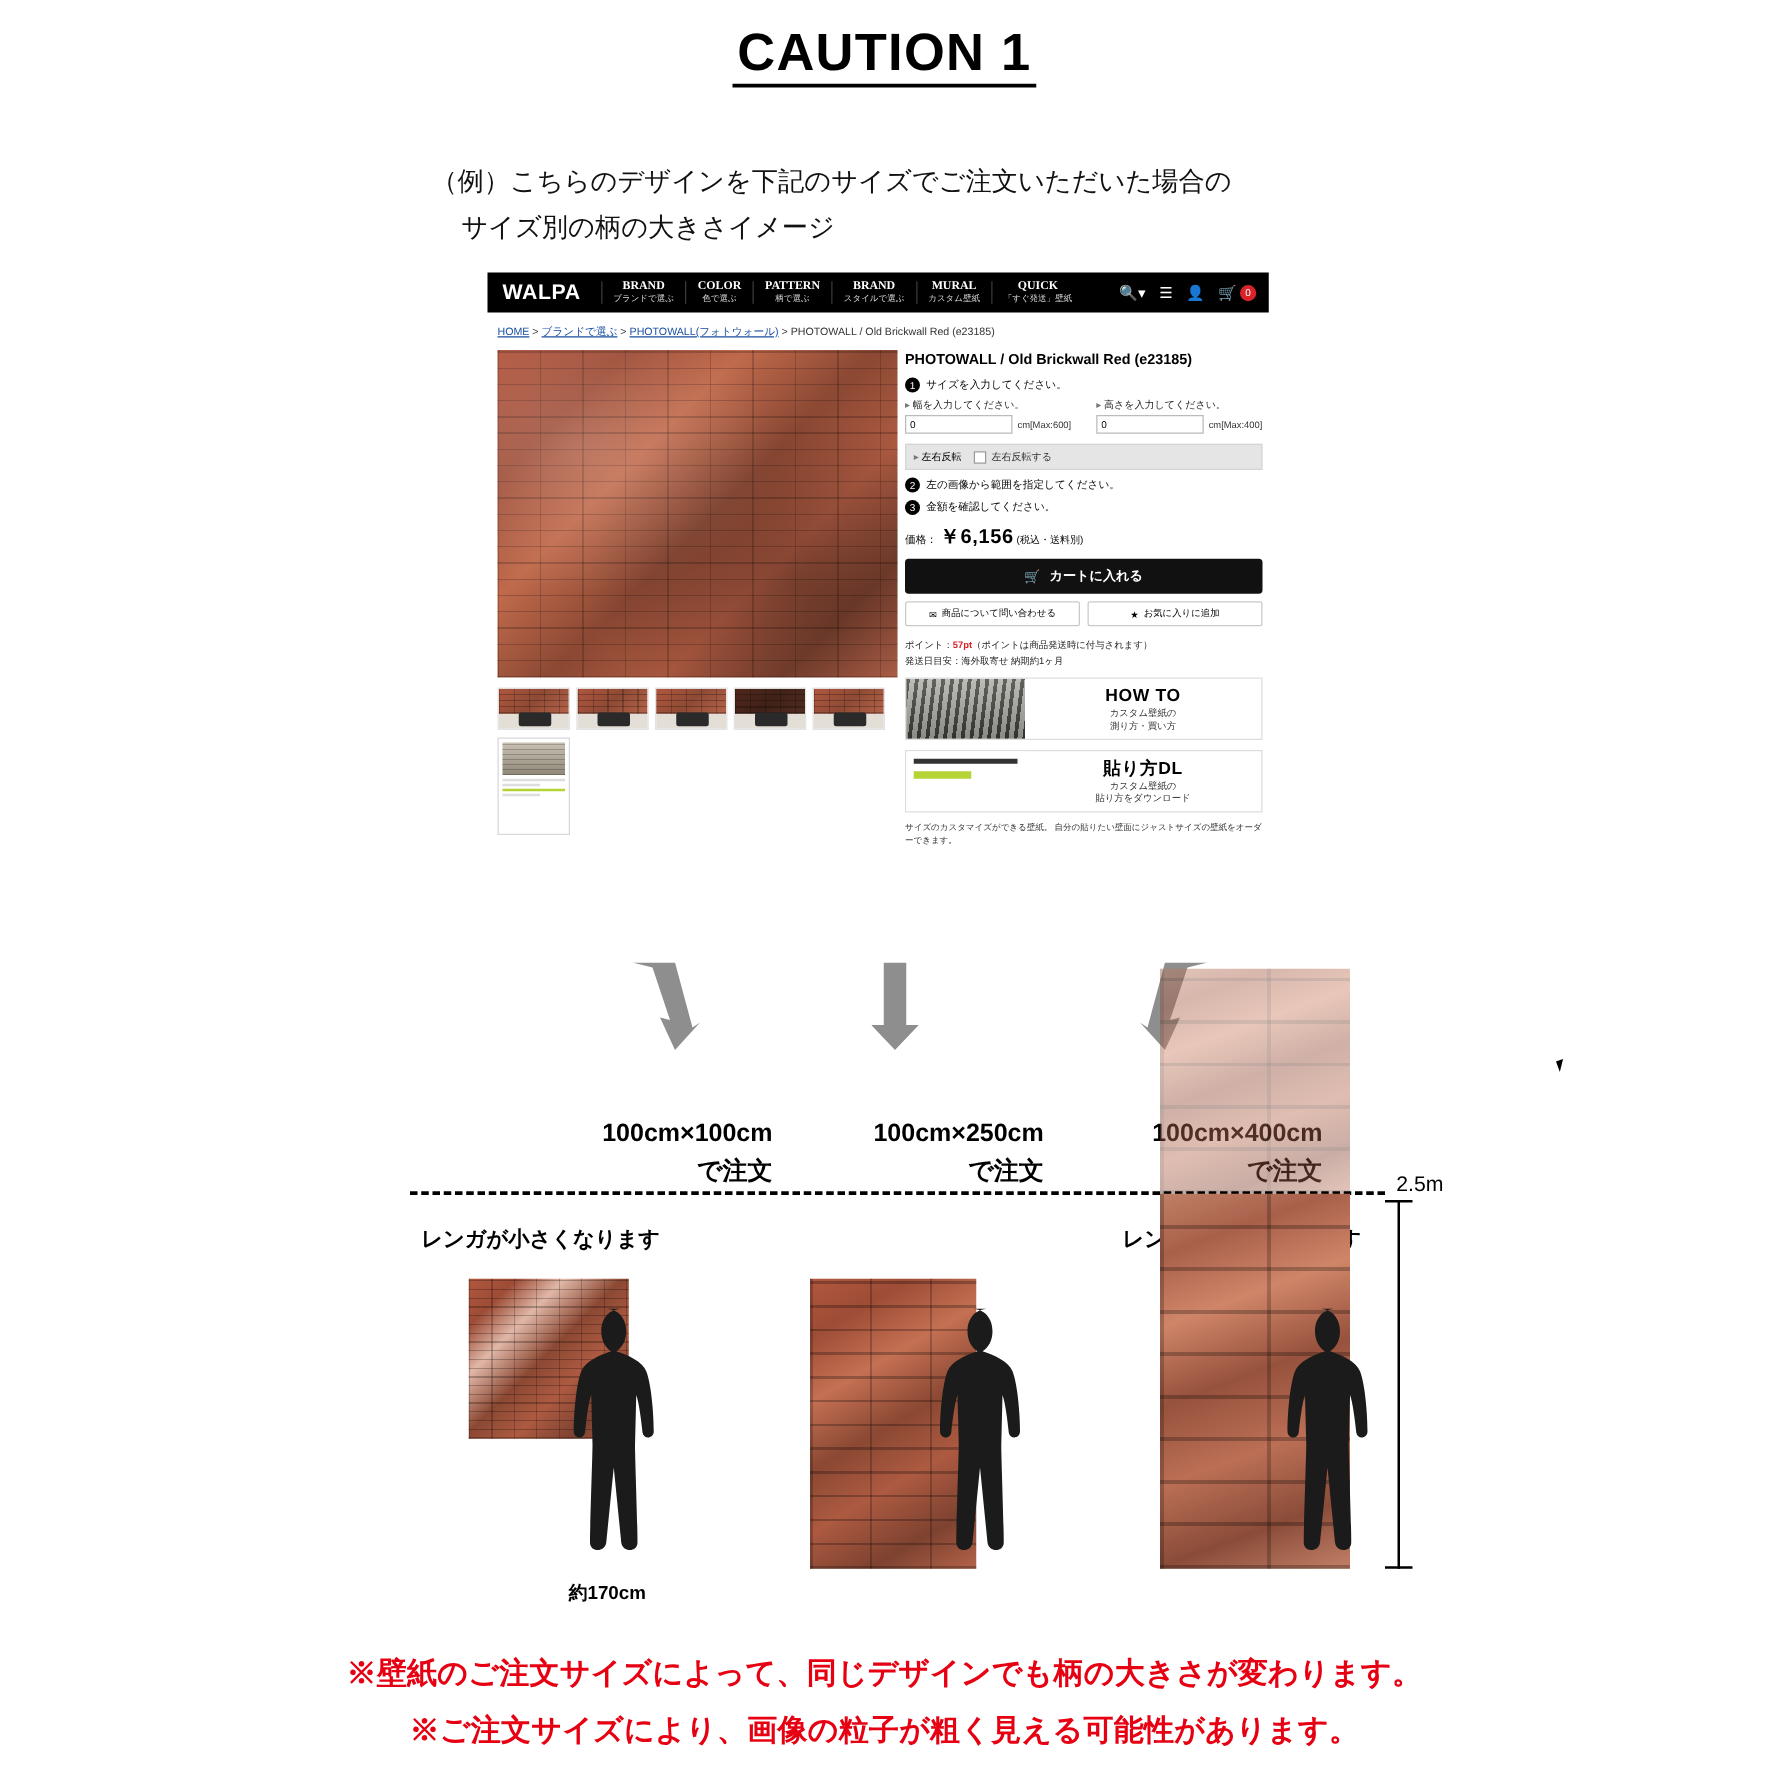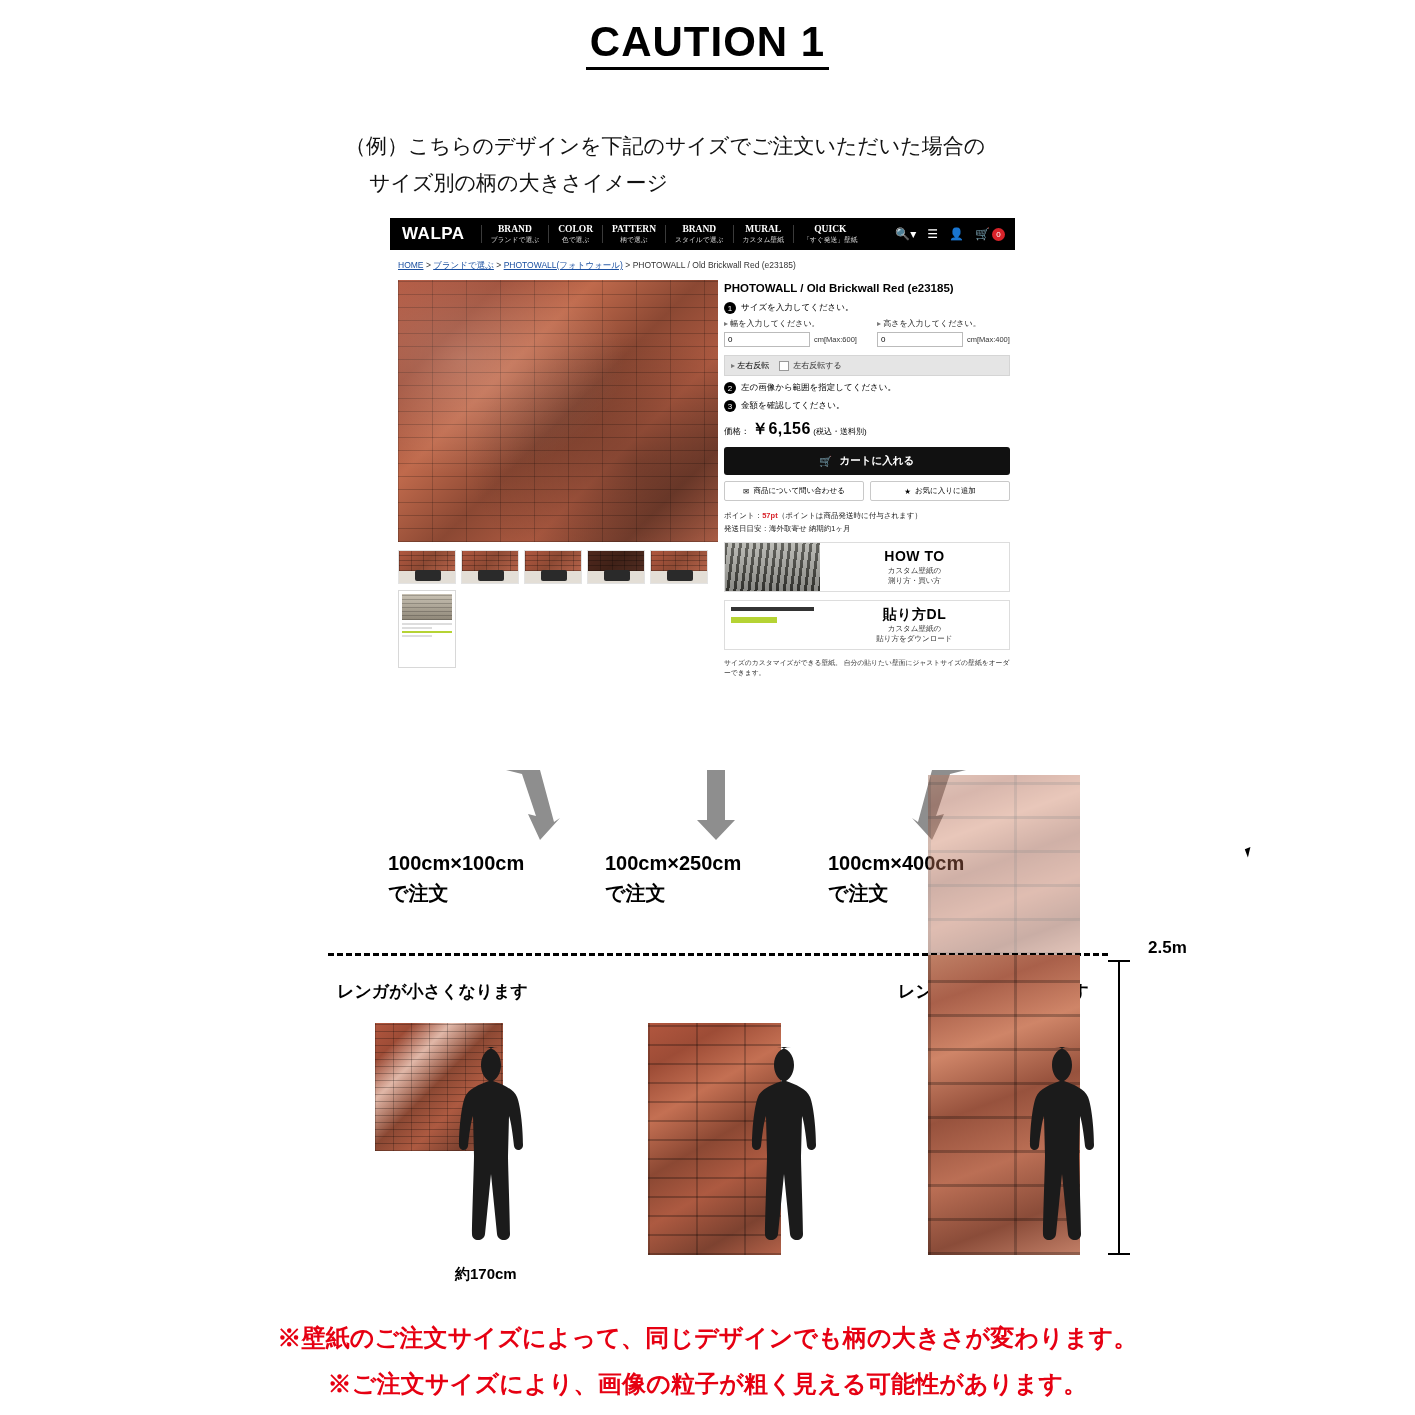--- a/index.html
+++ b/index.html
@@ -170,30 +170,30 @@
     transform:rotate(-20deg);
   }
   .panel-note { font-size:6.8px; color:#333; margin-top:8px; line-height:1.45; }
 
   
   .arrow { position:absolute; }
   .arrow svg { display:block; }
 
   
   .size-label {
-    position:absolute; text-align:left; font-size:20px; font-weight:bold; line-height:1.5;
+    position:absolute; text-align:right; font-size:20px; font-weight:bold; line-height:1.5;margin-top:44px;
   }
 
   
   .baseline {
     position:absolute; left:328px; top:953px; width:780px;
     border-top:3px dashed #000;
   }
   .dim-wrap { position:absolute; left:1108px; top:938px; width:110px; height:320px; }
-  .dim-label { position:absolute; left:40px; top:0; font-size:17px; font-weight:bold; }
+  .dim-label { position:absolute; left:9px; top:0; font-size:17px; font-weight:normal; }
   .dim-line { position:absolute; left:10px; top:22px; width:2px; height:295px; background:#000; }
   .dim-cap-top { position:absolute; left:0; top:22px; width:22px; height:2px; background:#000; }
   .dim-cap-bot { position:absolute; left:0; top:315px; width:22px; height:2px; background:#000; }
 
   
   .brick {
     position:absolute;
     background-blend-mode:multiply, multiply, normal;
   }
   .brick-fine {

